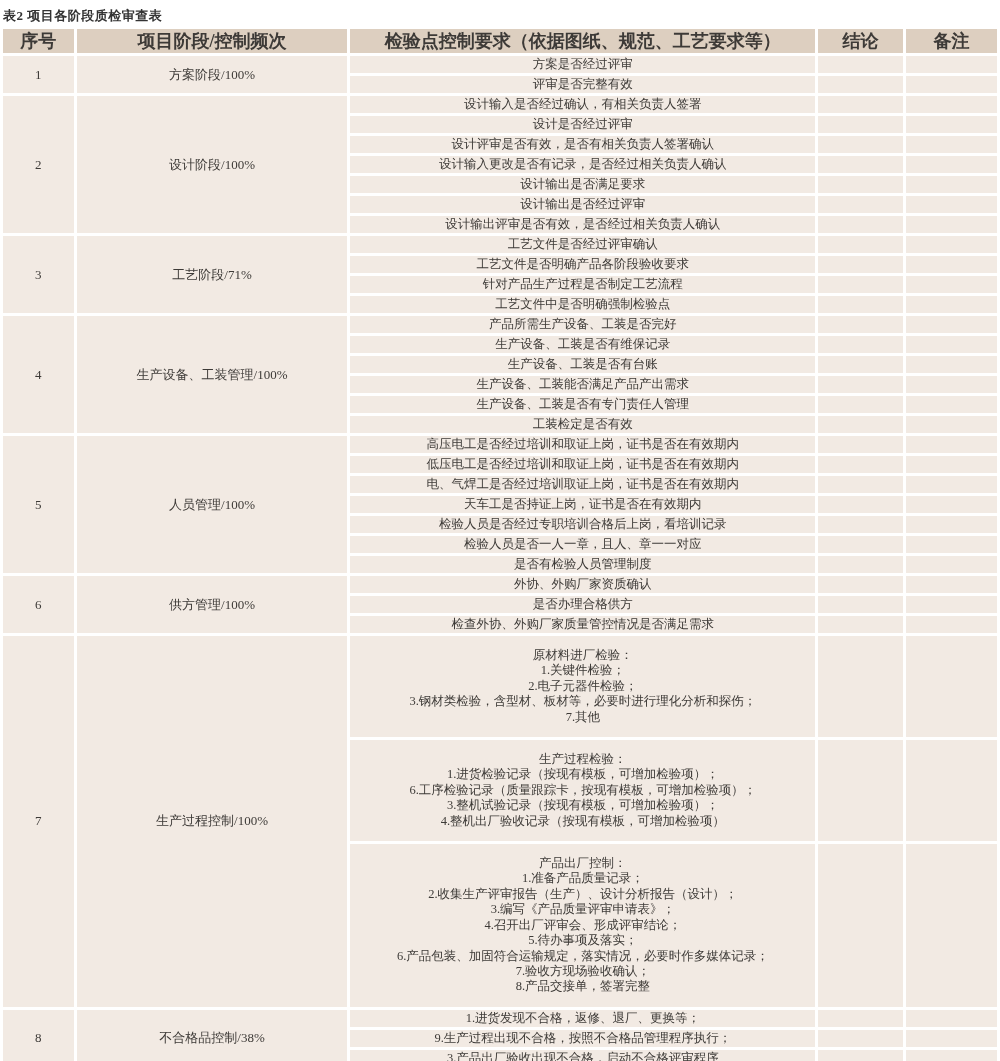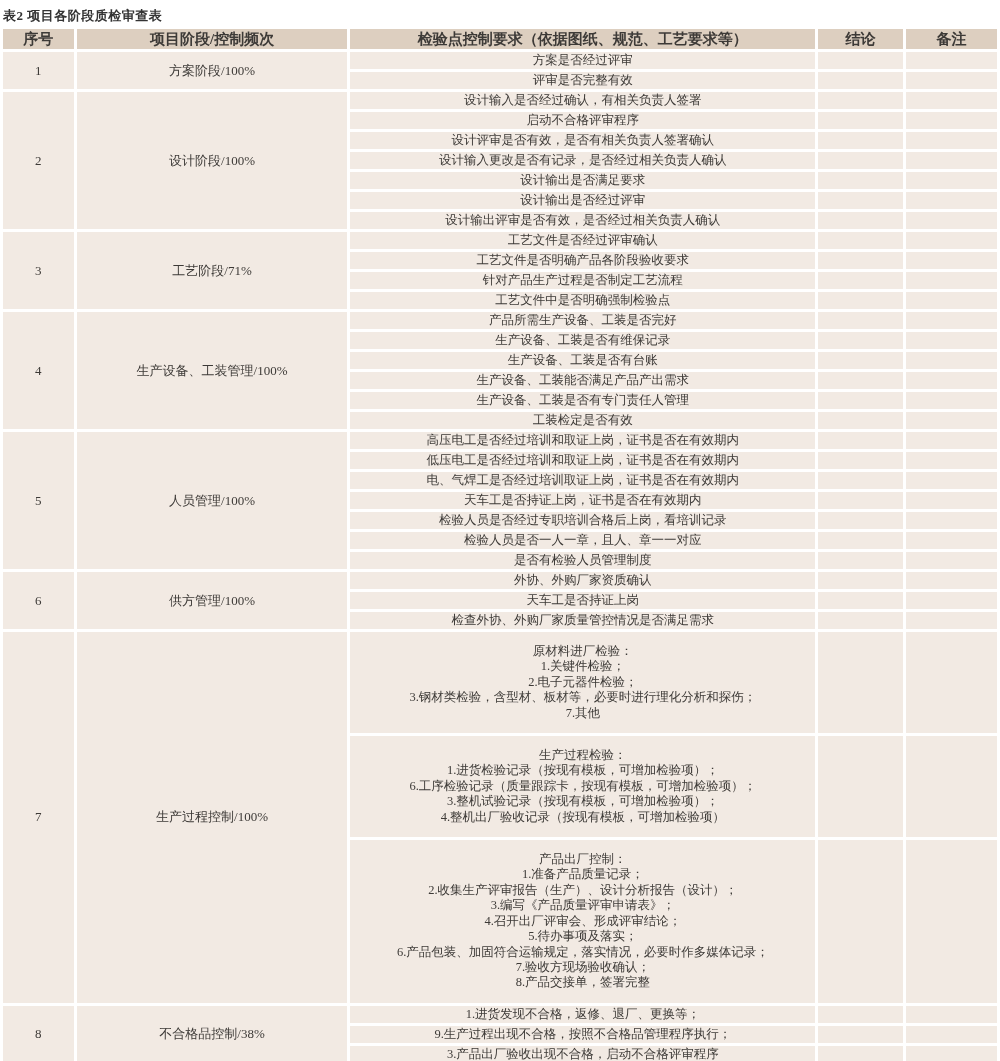--- a/index.html
+++ b/index.html
@@ -30,21 +30,21 @@
     border-collapse: separate;
     border-spacing: 3px;
   }
   col.c-no     { width: 70px; }
   col.c-stage  { width: 268px; }
   col.c-req    { width: 460px; }
   col.c-concl  { width: 84px; }
   col.c-remark { width: 90px; }
   th {
     background: var(--header-bg);
-    font-size: 15px;
+    font-size: 18px;
     font-weight: bold;
     height: 20px;
     text-align: center;
     padding: 0 2px;
     white-space: nowrap;
     overflow: hidden;
   }
   td {
     background: var(--cell-bg);
     font-size: 12.5px;
@@ -103,21 +103,21 @@
         <td class="no-cell" rowspan="7">2</td>
         <td class="stage-cell" rowspan="7">设计阶段/100%</td>
         <td class="req-cell">
           <div class="req-line">设计输入是否经过确认，有相关负责人签署</div>
         </td>
         <td class="blank-cell"></td>
         <td class="blank-cell"></td>
       </tr>
       <tr>
         <td class="req-cell">
-          <div class="req-line">启动不合格评审程序</div>
+          <div class="req-line">设计是否经过评审</div>
         </td>
         <td class="blank-cell"></td>
         <td class="blank-cell"></td>
       </tr>
       <tr>
         <td class="req-cell">
           <div class="req-line">设计评审是否有效，是否有相关负责人签署确认</div>
         </td>
         <td class="blank-cell"></td>
         <td class="blank-cell"></td>
@@ -279,21 +279,21 @@
         <td class="no-cell" rowspan="3">6</td>
         <td class="stage-cell" rowspan="3">供方管理/100%</td>
         <td class="req-cell">
           <div class="req-line">外协、外购厂家资质确认</div>
         </td>
         <td class="blank-cell"></td>
         <td class="blank-cell"></td>
       </tr>
       <tr>
         <td class="req-cell">
-          <div class="req-line">天车工是否持证上岗</div>
+          <div class="req-line">是否办理合格供方</div>
         </td>
         <td class="blank-cell"></td>
         <td class="blank-cell"></td>
       </tr>
       <tr>
         <td class="req-cell">
           <div class="req-line">检查外协、外购厂家质量管控情况是否满足需求</div>
         </td>
         <td class="blank-cell"></td>
         <td class="blank-cell"></td>

